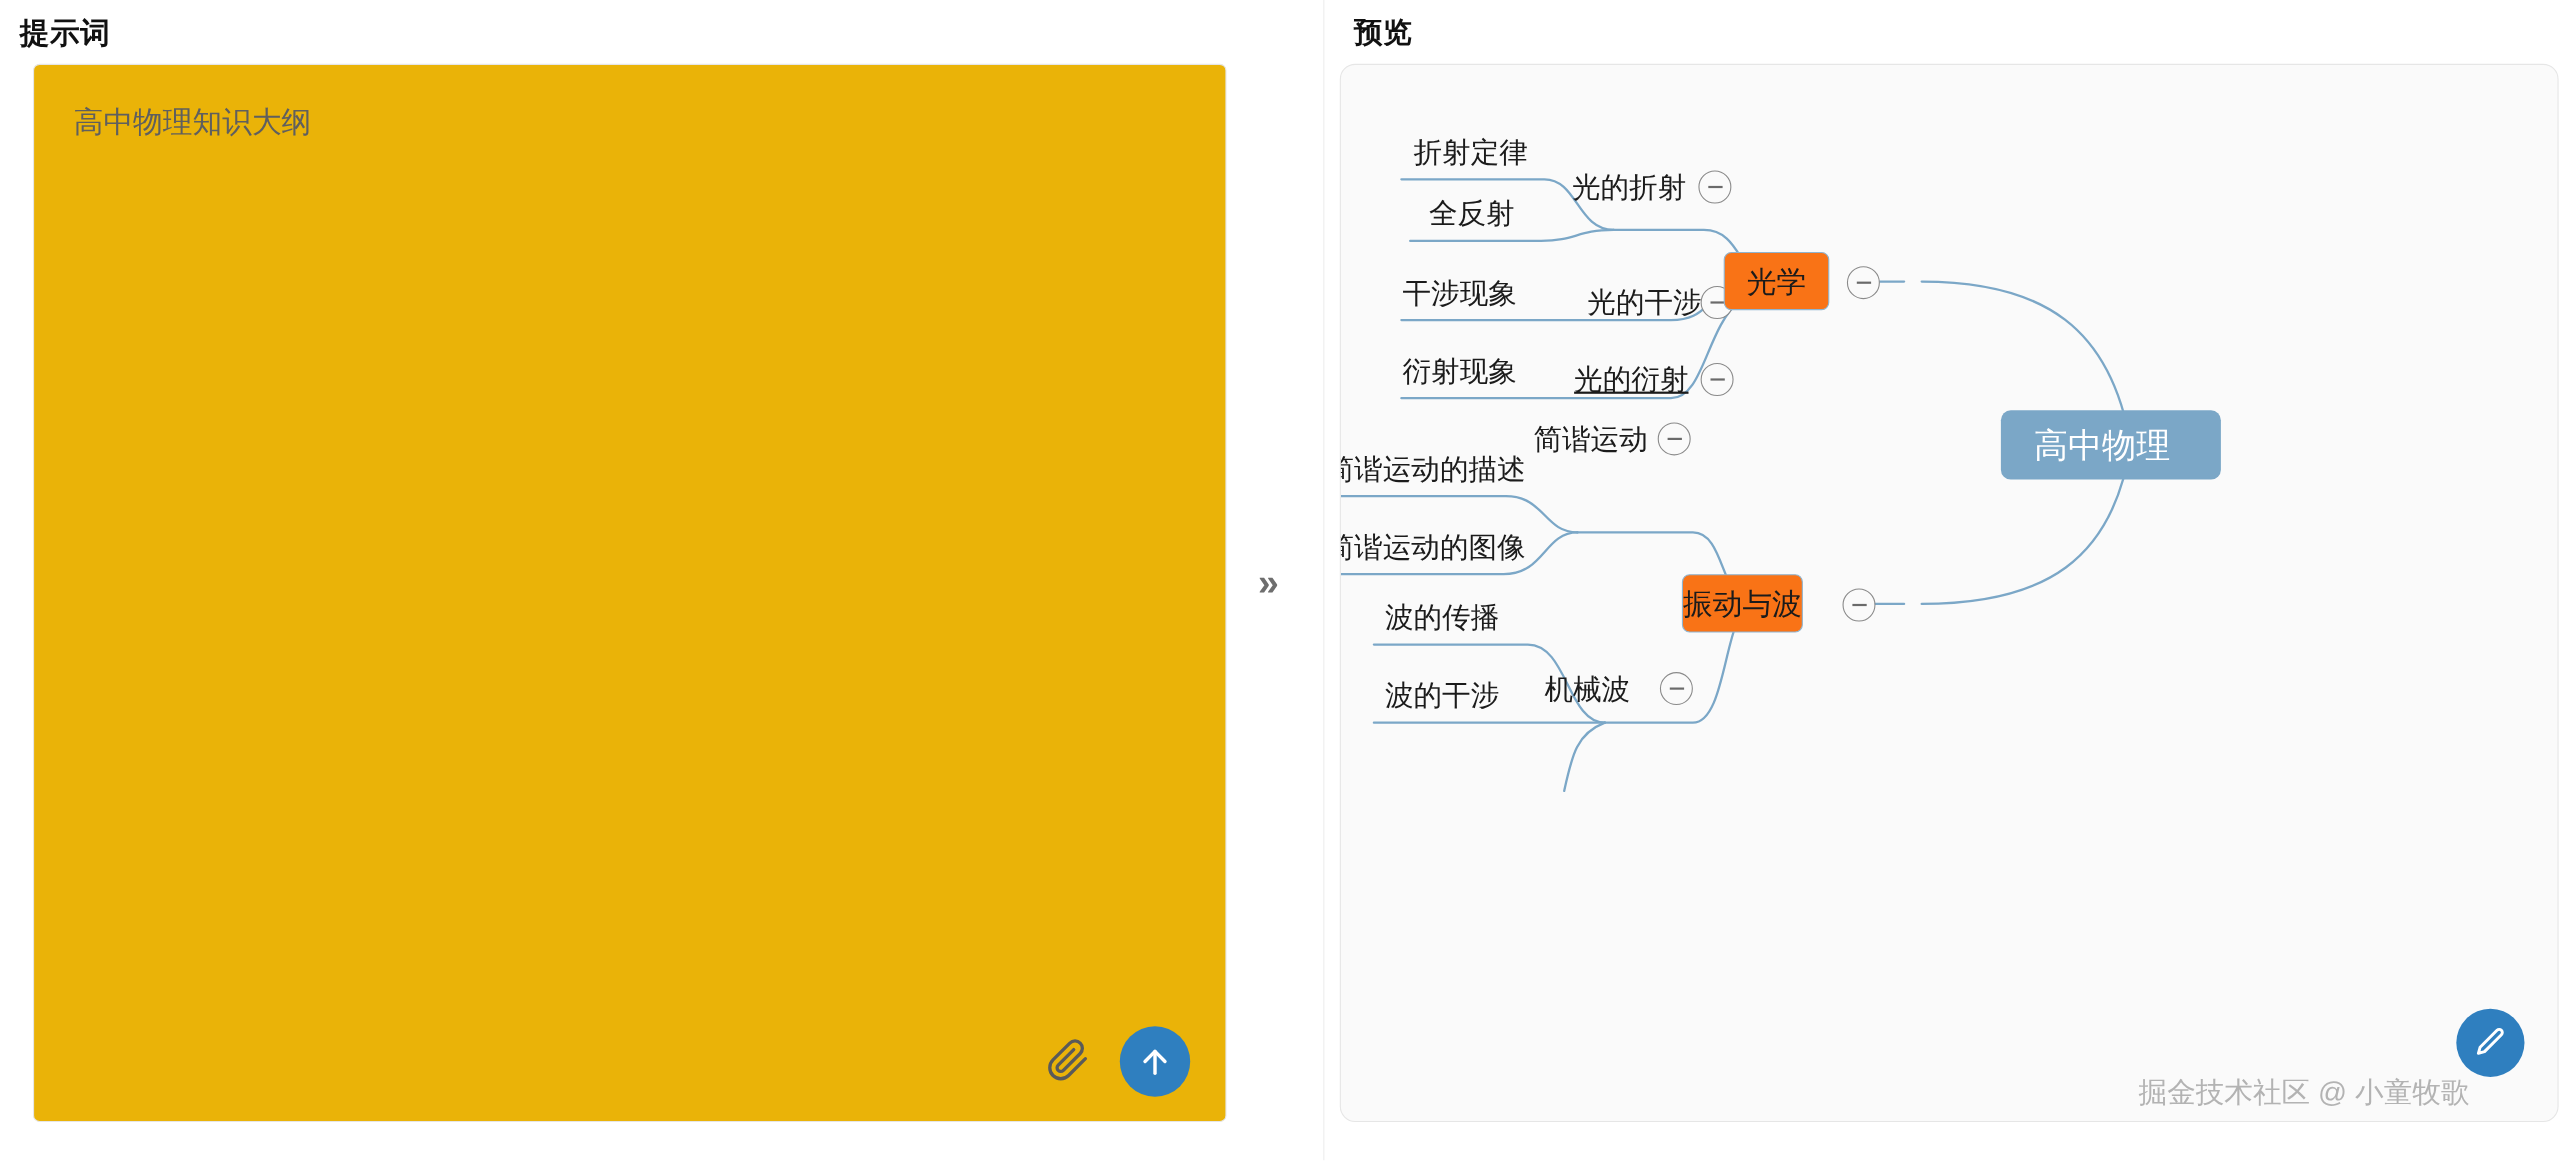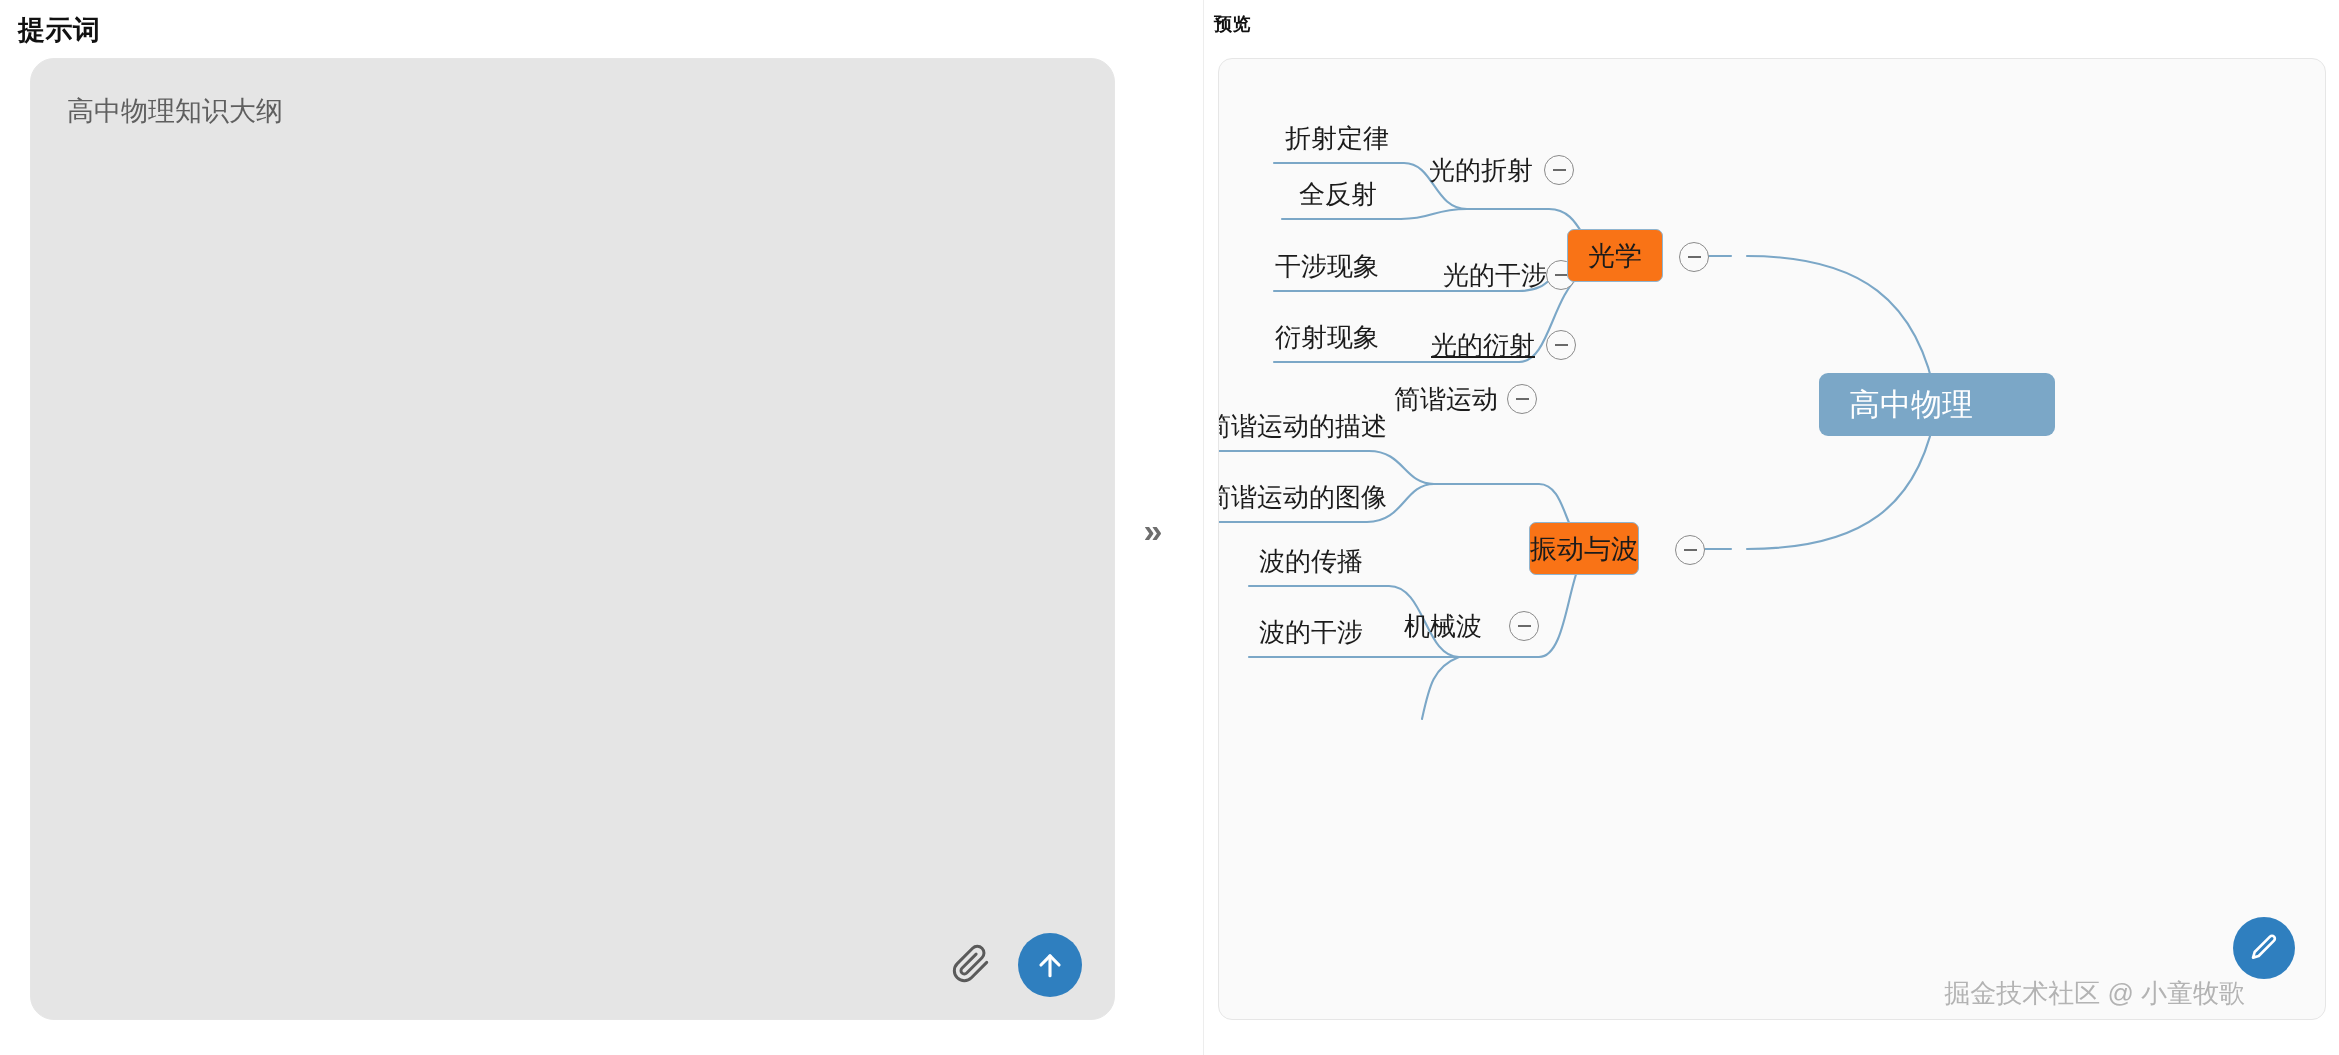--- a/index.html
+++ b/index.html
@@ -14,21 +14,21 @@
 
   
   .left-panel{position:absolute;left:0;top:0;width:1118px;height:1055px;}
   .panel-title{
     position:absolute;font-size:27px;font-weight:bold;color:#111;
     letter-spacing:.5px;
   }
   #prompt-title{left:18px;top:12px;}
   .prompt-box{
     position:absolute;left:30px;top:58px;width:1085px;height:962px;
-    background:#e5e5e5;border:1px solid #e6e6e6;border-radius:24px;
+    background:#eab308;border:1px solid #e6e6e6;border-radius:6px;
     box-sizing:border-box;
   }
   .prompt-text{
     position:absolute;left:36px;top:32px;right:36px;
     font-size:27px;color:#5f5f5f;line-height:1.5;
     white-space:pre-wrap;
   }
   .attach-btn{
     position:absolute;right:120px;bottom:32px;width:46px;height:46px;
     display:flex;align-items:center;justify-content:center;cursor:pointer;
@@ -44,21 +44,21 @@
   .divider-handle{
     position:absolute;left:1133px;top:500px;width:40px;height:60px;
     display:flex;align-items:center;justify-content:center;
     color:#6e6e6e;font-size:34px;font-weight:bold;cursor:pointer;
     user-select:none;line-height:1;
   }
   .vrule{position:absolute;left:1203px;top:0;width:1px;height:1055px;background:#ededed;}
 
   
   .right-panel{position:absolute;left:1203px;top:0;width:1136px;height:1055px;}
-  #preview-title{left:11px;top:12px;position:absolute;font-size:18px;font-weight:bold;color:#111;text-align:center;}
+  #preview-title{left:28px;top:12px;position:absolute;font-size:26px;font-weight:bold;color:#111;text-align:center;}
   .preview-box{
     position:absolute;left:15px;top:58px;width:1108px;height:962px;
     background:#fafafa;border:1px solid #e6e6e6;border-radius:14px;
     box-sizing:border-box;overflow:hidden;
   }
   .mindmap-svg{position:absolute;left:0;top:0;width:1108px;height:960px;}
 
   .mm-label{
     position:absolute;font-size:26px;color:#1b1b1b;white-space:nowrap;
     font-family:"Liberation Sans","DejaVu Sans",sans-serif;
@@ -205,21 +205,21 @@
       <div class="mm-label mm-branch" style="left:185px;top:550px;">机械波</div>
       <div class="mm-collapse" style="left:290px;top:552px;">
           <i></i>
         </div>
 
       <div class="mm-node-box" style="left:310px;top:463px;width:110px;height:53px;">振动与波</div>
       <div class="mm-collapse" style="left:456px;top:476px;">
           <i></i>
         </div>
 
-      <div class="mm-root-box" style="left:600px;top:314px;width:236px;height:63px;">高中物理</div>
+      <div class="mm-root-box" style="left:600px;top:314px;width:200px;height:63px;">高中物理</div>
 
       <div class="fab-edit">
         <svg width="32" height="32" viewBox="0 0 24 24" fill="none" stroke="#ffffff" stroke-width="2" stroke-linecap="round" stroke-linejoin="round">
           <path d="M16.5 3.5a2.1 2.1 0 0 1 3 3L8 18l-4.2 1.2L5 15z"></path>
         </svg>
       </div>
       <div class="watermark">掘金技术社区 @ 小童牧歌</div>
     </div>
   </div>
 </div>

